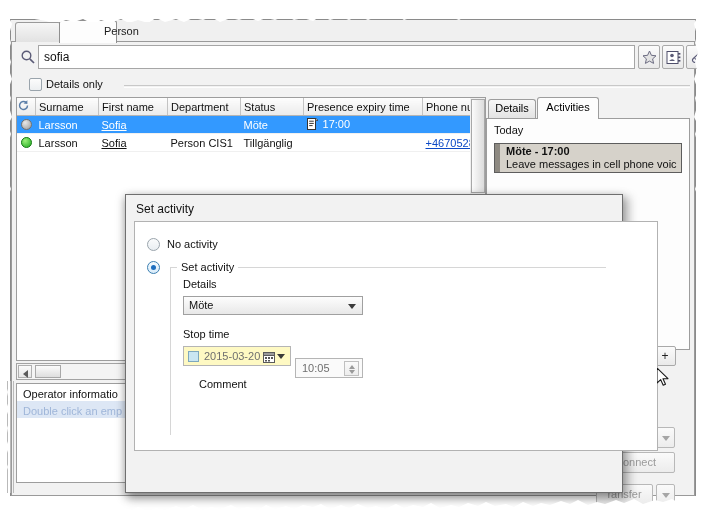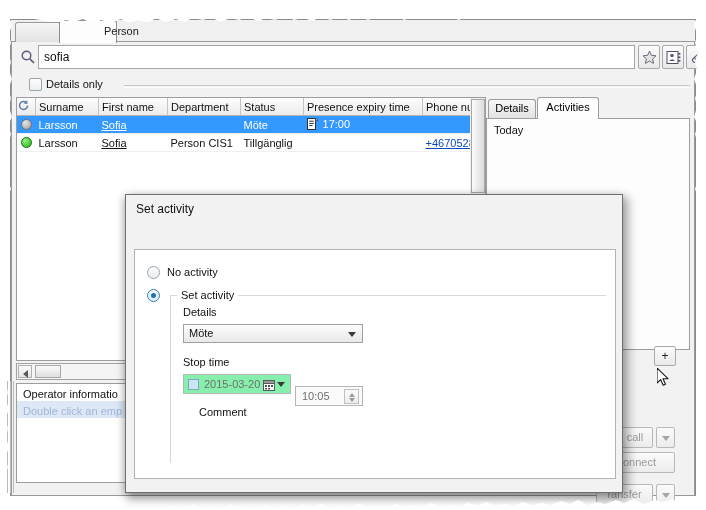--- a/index.html
+++ b/index.html
@@ -171,22 +171,22 @@
   .bt-transfer{left:596px;top:484px;width:57px;}
   .bt-transfer-d{left:656px;top:484px;}
 
   
   .dlgshadow{position:absolute;left:128px;top:197px;width:502px;height:303px;
     background:rgba(0,0,0,.20);filter:blur(5px);z-index:40;}
   .dialog{position:absolute;left:125px;top:194px;width:498px;height:299px;z-index:50;
     background:#f2f2f2;border:1px solid #6f6f6f;box-sizing:border-box;
     box-shadow:0 3px 9px rgba(0,0,0,.35);}
   .dlgtitle{position:absolute;left:10px;top:7px;font-size:12px;color:#111;}
-  .dlgbody{position:absolute;left:8px;top:26px;width:482px;height:230px;
-    background:#fff;border:1px solid #b2b2b2;box-sizing:border-box;margin-top:28px;}
+  .dlgbody{position:absolute;left:8px;top:26px;width:524px;height:230px;
+    background:#fff;border:1px solid #b2b2b2;box-sizing:border-box;}
 
   .radio{position:absolute;width:13px;height:13px;border-radius:50%;box-sizing:border-box;
     background:linear-gradient(to bottom,#fafbfc,#e9eef2);border:1px solid #9aa4ac;}
   .radio.on{border-color:#3c7fb1;background:linear-gradient(to bottom,#f5fbff,#d9ecfa);}
   .radio.on::after{content:"";position:absolute;left:3px;top:3px;width:5px;height:5px;
     border-radius:50%;background:#1f6fbf;}
   .rlbl{position:absolute;font-size:11px;color:#111;}
 
   .fieldlbl{position:absolute;font-size:11px;color:#111;}
   .spin{position:absolute;right:3px;top:2px;width:15px;height:15px;box-sizing:border-box;
@@ -341,20 +341,25 @@
     <div class="rtab rtab-details">
       <span>Details</span>
     </div>
     <div class="rtab rtab-activities sel">
       <span>Activities</span>
     </div>
   </div>
 
   <div class="rpanel">
     <div class="today">Today</div>
+    <div class="actcard">
+      <div class="bar"></div>
+      <div class="t1">Möte - 17:00</div>
+      <div class="t2">Leave messages in cell phone voic</div>
+    </div>
   </div>
 
   <div class="plusbtn">
     <span>+</span>
   </div>
 
   <div class="ribs">
     <i style="left:0"></i>
       <i style="left:3px"></i>
       <i style="left:6px"></i>
@@ -397,21 +402,21 @@
 
       <div class="fieldlbl" style="left:48px;top:56px;">Details</div>
 
       <div style="position:absolute;left:48px;top:74px;width:180px;height:19px;box-sizing:border-box;background:linear-gradient(to bottom,#fdfdfd,#e8e8e8);border:1px solid #a0a0a0;">
         <span style="position:absolute;left:5px;top:2px;font-size:11px;color:#111;">Möte</span>
         <span class="tri" style="right:6px;top:7px;border-left:4px solid transparent;border-right:4px solid transparent;border-top:5px solid #3a3a3a;"></span>
       </div>
 
       <div class="fieldlbl" style="left:48px;top:106px;">Stop time</div>
 
-      <div style="position:absolute;left:48px;top:124px;width:108px;height:20px;box-sizing:border-box;background:#86efac;border:1px solid #b5b5b5;">
+      <div style="position:absolute;left:48px;top:124px;width:108px;height:20px;box-sizing:border-box;background:#fef9c3;border:1px solid #b5b5b5;">
         <span style="position:absolute;left:4px;top:4px;width:11px;height:11px;box-sizing:border-box;background:#c9e6f2;border:1px solid #7ea8bd;"></span>
         <span style="position:absolute;left:20px;top:3px;font-size:11px;color:#6f6f6f;">2015-03-20</span>
         <span style="position:absolute;left:79px;top:4px;">
           <svg width="12" height="12" viewBox="0 0 12 12">
             <rect x="0.5" y="1.5" width="11" height="10" fill="#fff" stroke="#5a5a5a" stroke-width="1"></rect>
             <rect x="0.5" y="1.5" width="11" height="3" fill="#9a9a9a" stroke="#5a5a5a" stroke-width="1"></rect>
             <g fill="#555">
               <rect x="2" y="6" width="2" height="2"></rect>
                 <rect x="5" y="6" width="2" height="2"></rect>
                 <rect x="8" y="6" width="2" height="2"></rect>

